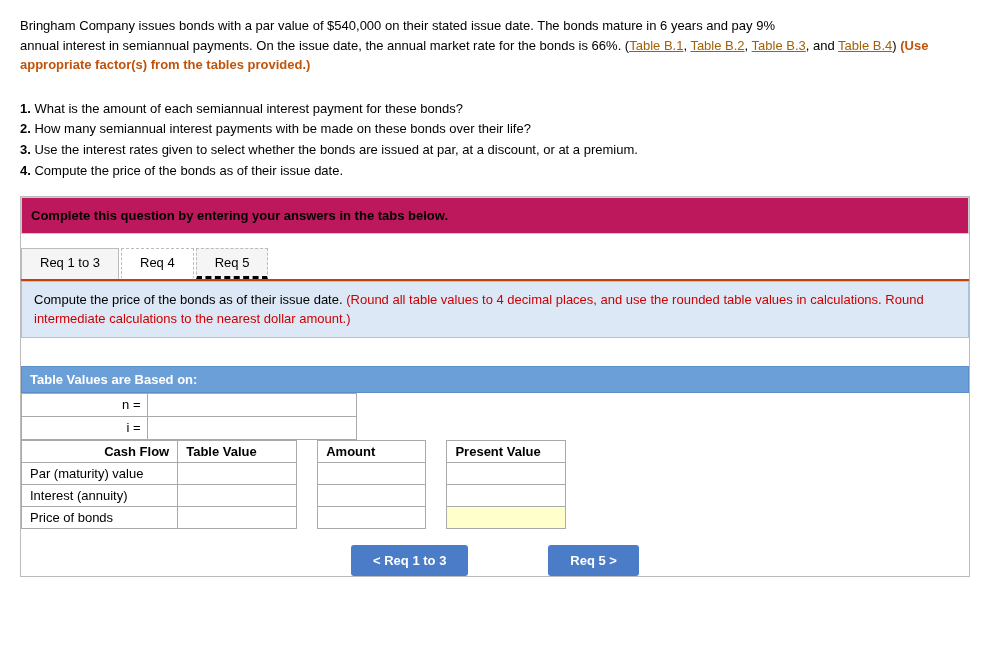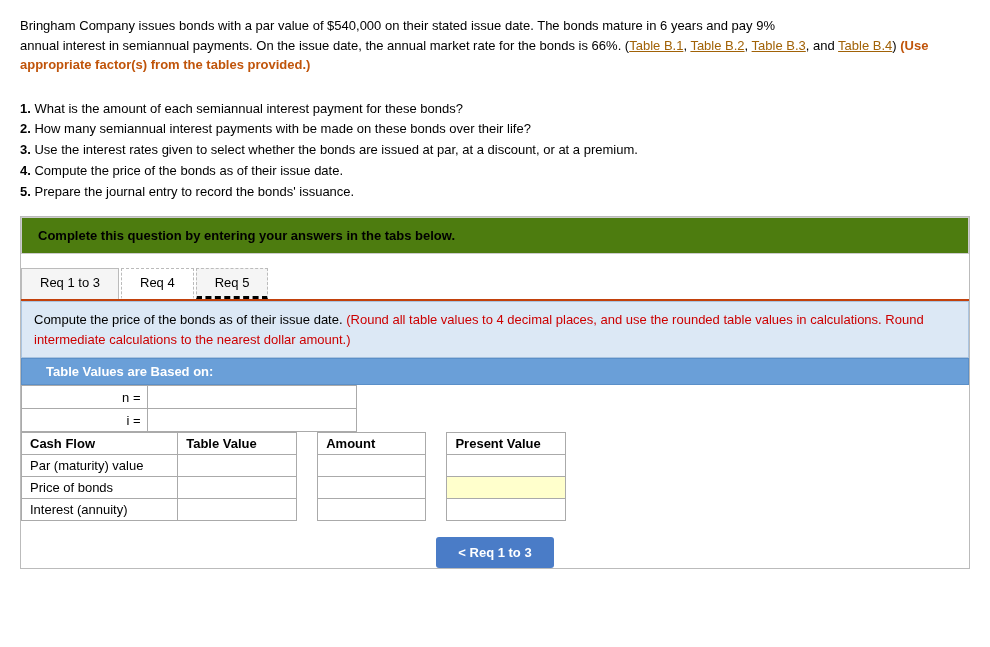--- a/index.html
+++ b/index.html
@@ -25,23 +25,23 @@
       font-weight: bold;
     }
     .questions {
       margin-bottom: 14px;
       line-height: 1.8;
     }
     .questions p {
       line-height: 1.6;
     }
     .complete-box {
-      background: #4d7c0f;
+      background: #be185d;
       border: 1px solid #ccc;
-      padding: 10px 16px;
+      padding: 10px 9px;
       margin-bottom: 14px;
       font-weight: bold;
       font-size: 13px;
     }
     .tabs-container {
       display: flex;
       border-bottom: 2px solid #c2410c;
       margin-bottom: 0;
     }
     .tab {
@@ -72,23 +72,24 @@
     .instruction-box .red-text {
       color: #cc0000;
     }
     .table-section {
       margin-top: 0;
     }
     .table-header-row {
       background: #6a9fd8;
       color: #fff;
       font-weight: bold;
-      padding: 5px 24px;
+      padding: 5px 8px;
       font-size: 13px;
       border: 1px solid #5a8fc8;
+      margin-top: 28px;
     }
     .n-i-table {
       width: 545px;
       border-collapse: collapse;
     }
     .n-i-table td {
       border: 1px solid #aaa;
       height: 22px;
       padding: 2px 6px;
       font-size: 13px;
@@ -118,21 +119,21 @@
     .main-table th, .main-table td {
       border: 1px solid #aaa;
       padding: 3px 8px;
       font-size: 13px;
     }
     .main-table th {
       background: #fff;
       font-weight: bold;
       text-align: left;
     }
-    .main-table .col-cashflow { width: 145px; }
+    .main-table .col-cashflow { width: 145px; text-align: right; }
     .main-table .col-tablevalue { width: 110px; }
     .main-table .col-spacer { width: 20px; border: none; background: transparent; }
     .main-table .col-amount { width: 100px; }
     .main-table .col-spacer2 { width: 20px; border: none; background: transparent; }
     .main-table .col-presentvalue { width: 110px; }
     .main-table td.input-cell {
       background: #fff;
       padding: 0;
     }
     .main-table td.input-cell input {
@@ -181,21 +182,20 @@
   <span>annual interest in semiannual payments. On the issue date, the annual market rate for the bonds is 66%. (</span><a href="#">Table B.1</a>, <a href="#">Table B.2</a>,
   <a href="#">Table B.3</a>, and <a href="#">Table B.4</a><span>)</span>
   <span class="bold-orange">(Use appropriate factor(s) from the tables provided.)</span>
 </div>
 
 <div class="questions">
   <p><strong>1.</strong> <span>What is the amount of each semiannual interest payment for these bonds?</span></p>
   <p><strong>2.</strong> <span>How many semiannual interest payments with be made on these bonds over their life?</span></p>
   <p><strong>3.</strong> <span>Use the interest rates given to select whether the bonds are issued at par, at a discount, or at a premium.</span></p>
   <p><strong>4.</strong> <span>Compute the price of the bonds as of their issue date.</span></p>
-  <p><strong>5.</strong> <span>Prepare the journal entry to record the bonds' issuance.</span></p>
 </div>
 
 <div class="outer-border">
   <div class="complete-box">
     <span>Complete this question by entering your answers in the tabs below.</span>
   </div>
 
   <div class="tabs-container">
     <div class="tab">
       <span>Req 1 to 3</span>
@@ -271,49 +271,52 @@
             <input type="text" value="" style="">
           </td>
           <td class="noborder"></td>
           <td class="input-cell">
             <input type="text" value="" style="">
           </td>
         </tr>
 
         <tr>
           <td>
+            <span>Interest (annuity)</span>
+          </td>
+          <td class="input-cell">
+            <input type="text" value="" style="">
+          </td>
+          <td class="noborder"></td>
+          <td class="input-cell">
+            <input type="text" value="" style="">
+          </td>
+          <td class="noborder"></td>
+          <td class="input-cell">
+            <input type="text" value="" style="">
+          </td>
+        </tr>
+
+        <tr>
+          <td>
             <span>Price of bonds</span>
           </td>
           <td></td>
           <td class="noborder"></td>
           <td></td>
           <td class="noborder"></td>
           <td class="yellow-cell input-cell">
             <input type="text" value="" style="background: rgb(255, 255, 204);">
-          </td>
-        </tr>
-
-        <tr>
-          <td>
-            <span>Interest (annuity)</span>
-          </td>
-          <td class="input-cell">
-            <input type="text" value="" style="">
-          </td>
-          <td class="noborder"></td>
-          <td class="input-cell">
-            <input type="text" value="" style="">
-          </td>
-          <td class="noborder"></td>
-          <td class="input-cell">
-            <input type="text" value="" style="">
           </td>
         </tr>
       </tbody>
     </table>
   </div>
 
   <div class="buttons-row">
     <button class="nav-button">
       <span>&lt; Req 1 to 3</span>
     </button>
+    <button class="nav-button">
+      <span>Req 5 &gt;</span>
+    </button>
   </div>
 </div>
 
 </body></html>

